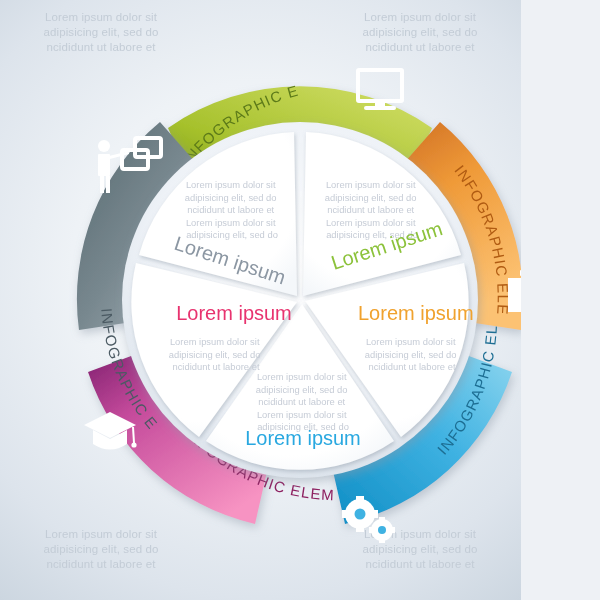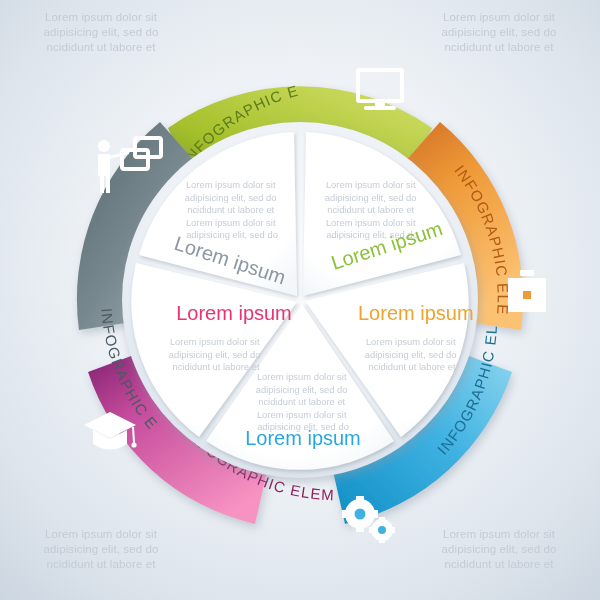--- a/index.html
+++ b/index.html
@@ -2,24 +2,25 @@
 <html><head>
 <meta charset="utf-8">
 <style>
   html,body{margin:0;padding:0;}
   body{
     width:600px;height:600px;overflow:hidden;
     font-family:"Liberation Sans","DejaVu Sans",sans-serif;
     background:#eef1f5;
   }
   #stage{
-    position:relative;width:600px;height:600px;
+    position:relative;width:480px;height:600px;
     background:
       radial-gradient(circle at 50% 45%, #fbfcfd 0%, #eef2f6 45%, #dde4ec 78%, #ccd6e0 100%);
     overflow:hidden;
+    padding-left:41px;
   }
   
   .corner{
     position:absolute;width:190px;
     font-size:11.5px;line-height:15px;color:#c3ccd6;
     text-align:center;letter-spacing:.1px;
   }
   .corner.tl{left:6px;top:10px;text-align:center;}
   .corner.tr{right:6px;top:10px;}
   .corner.bl{left:6px;bottom:28px;}

